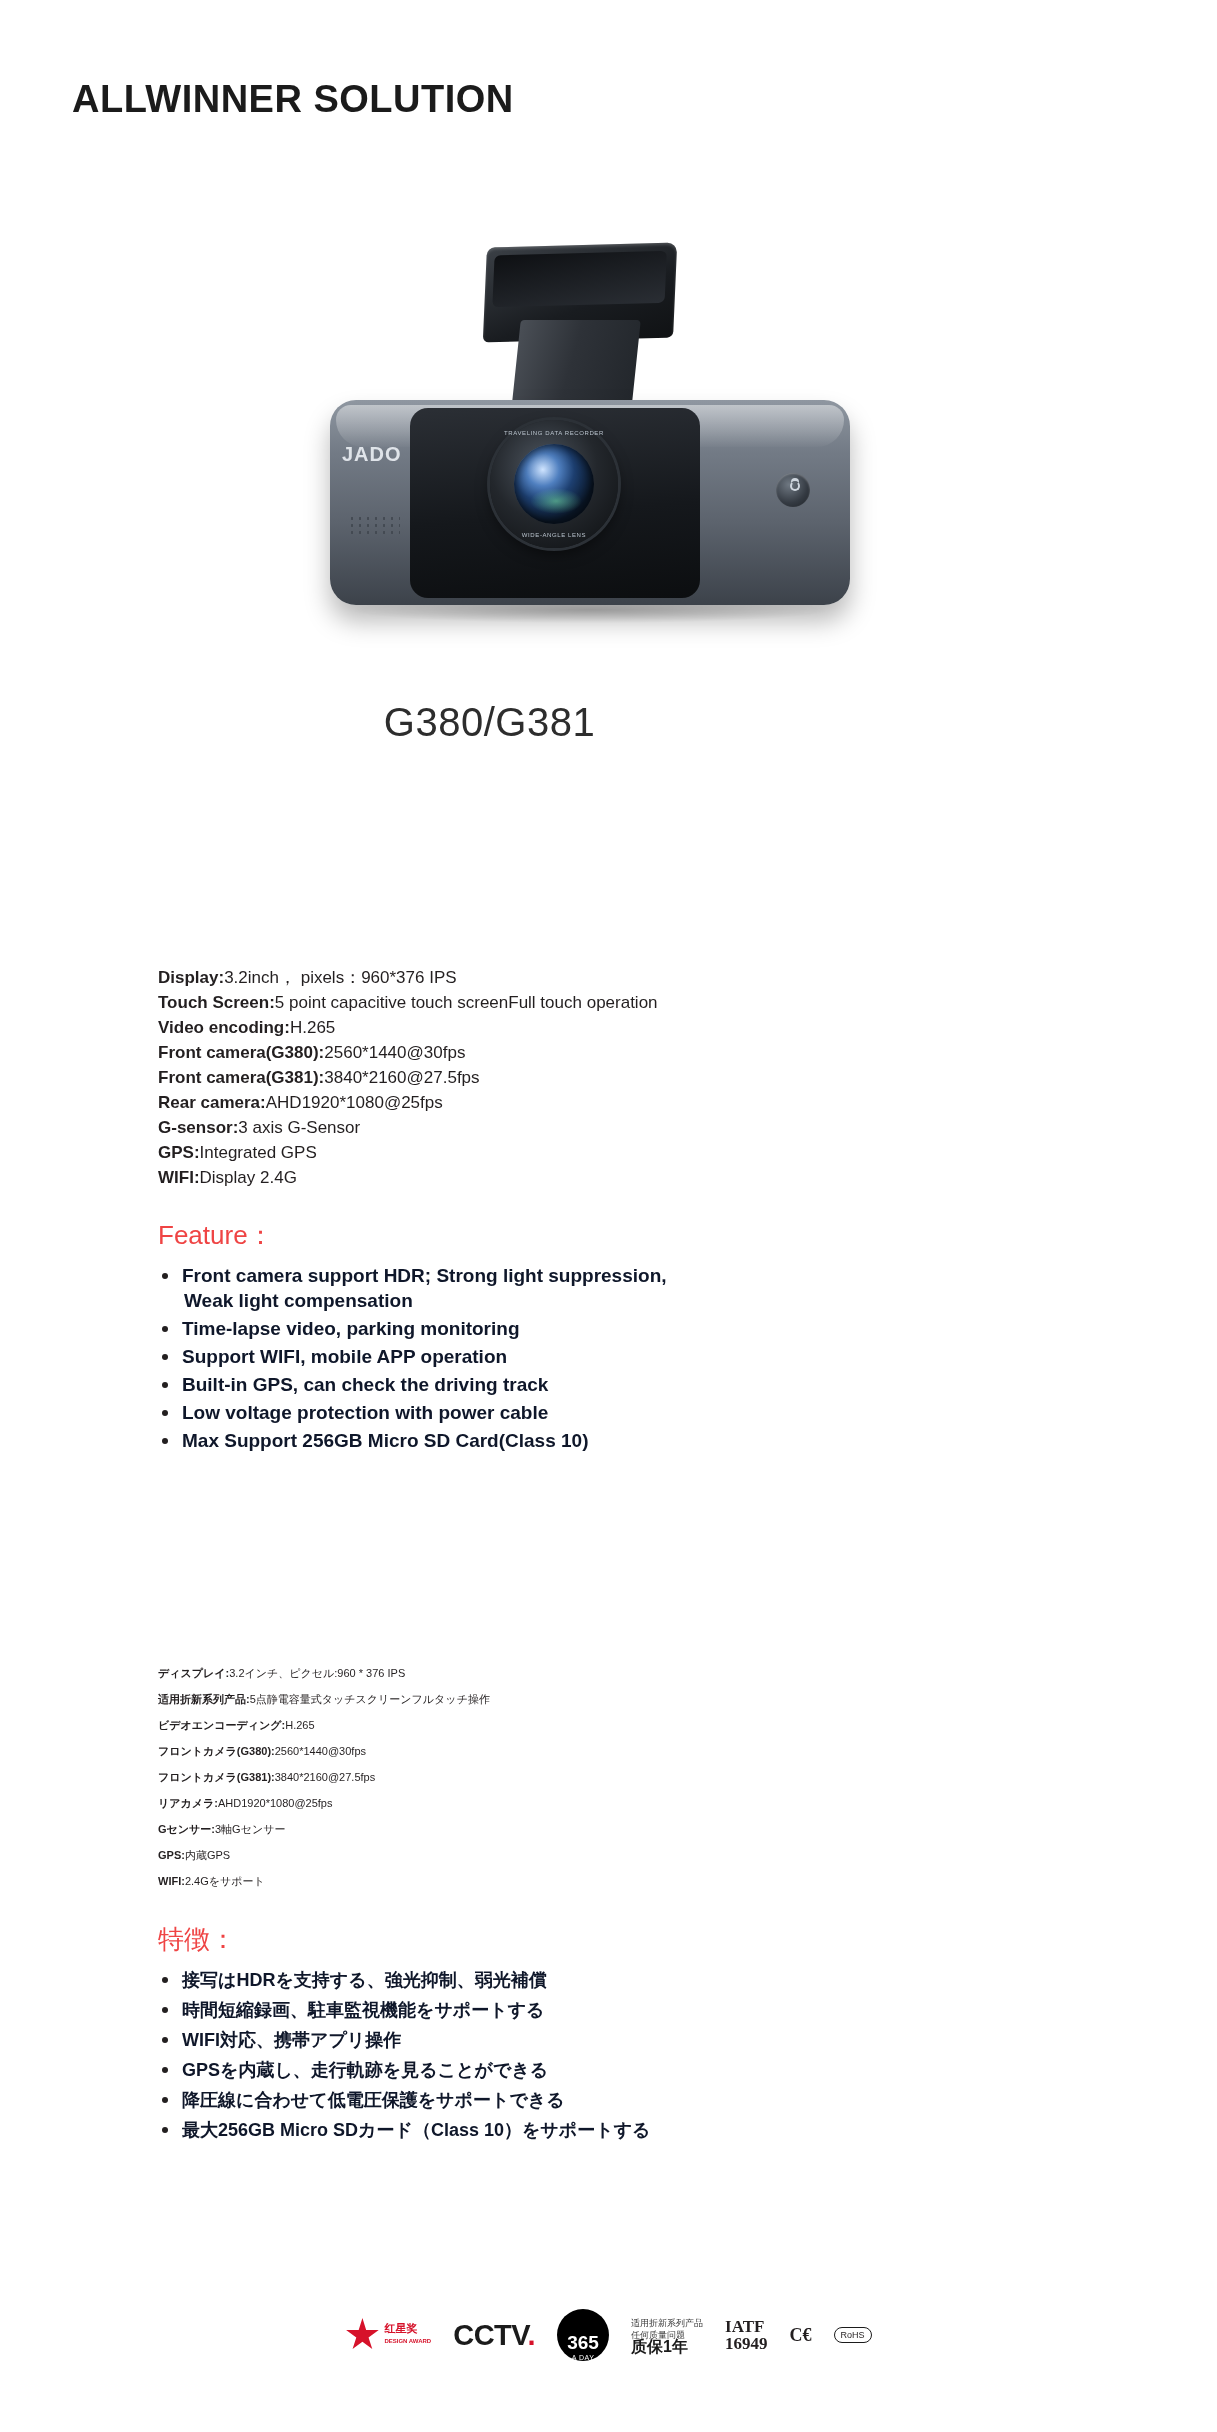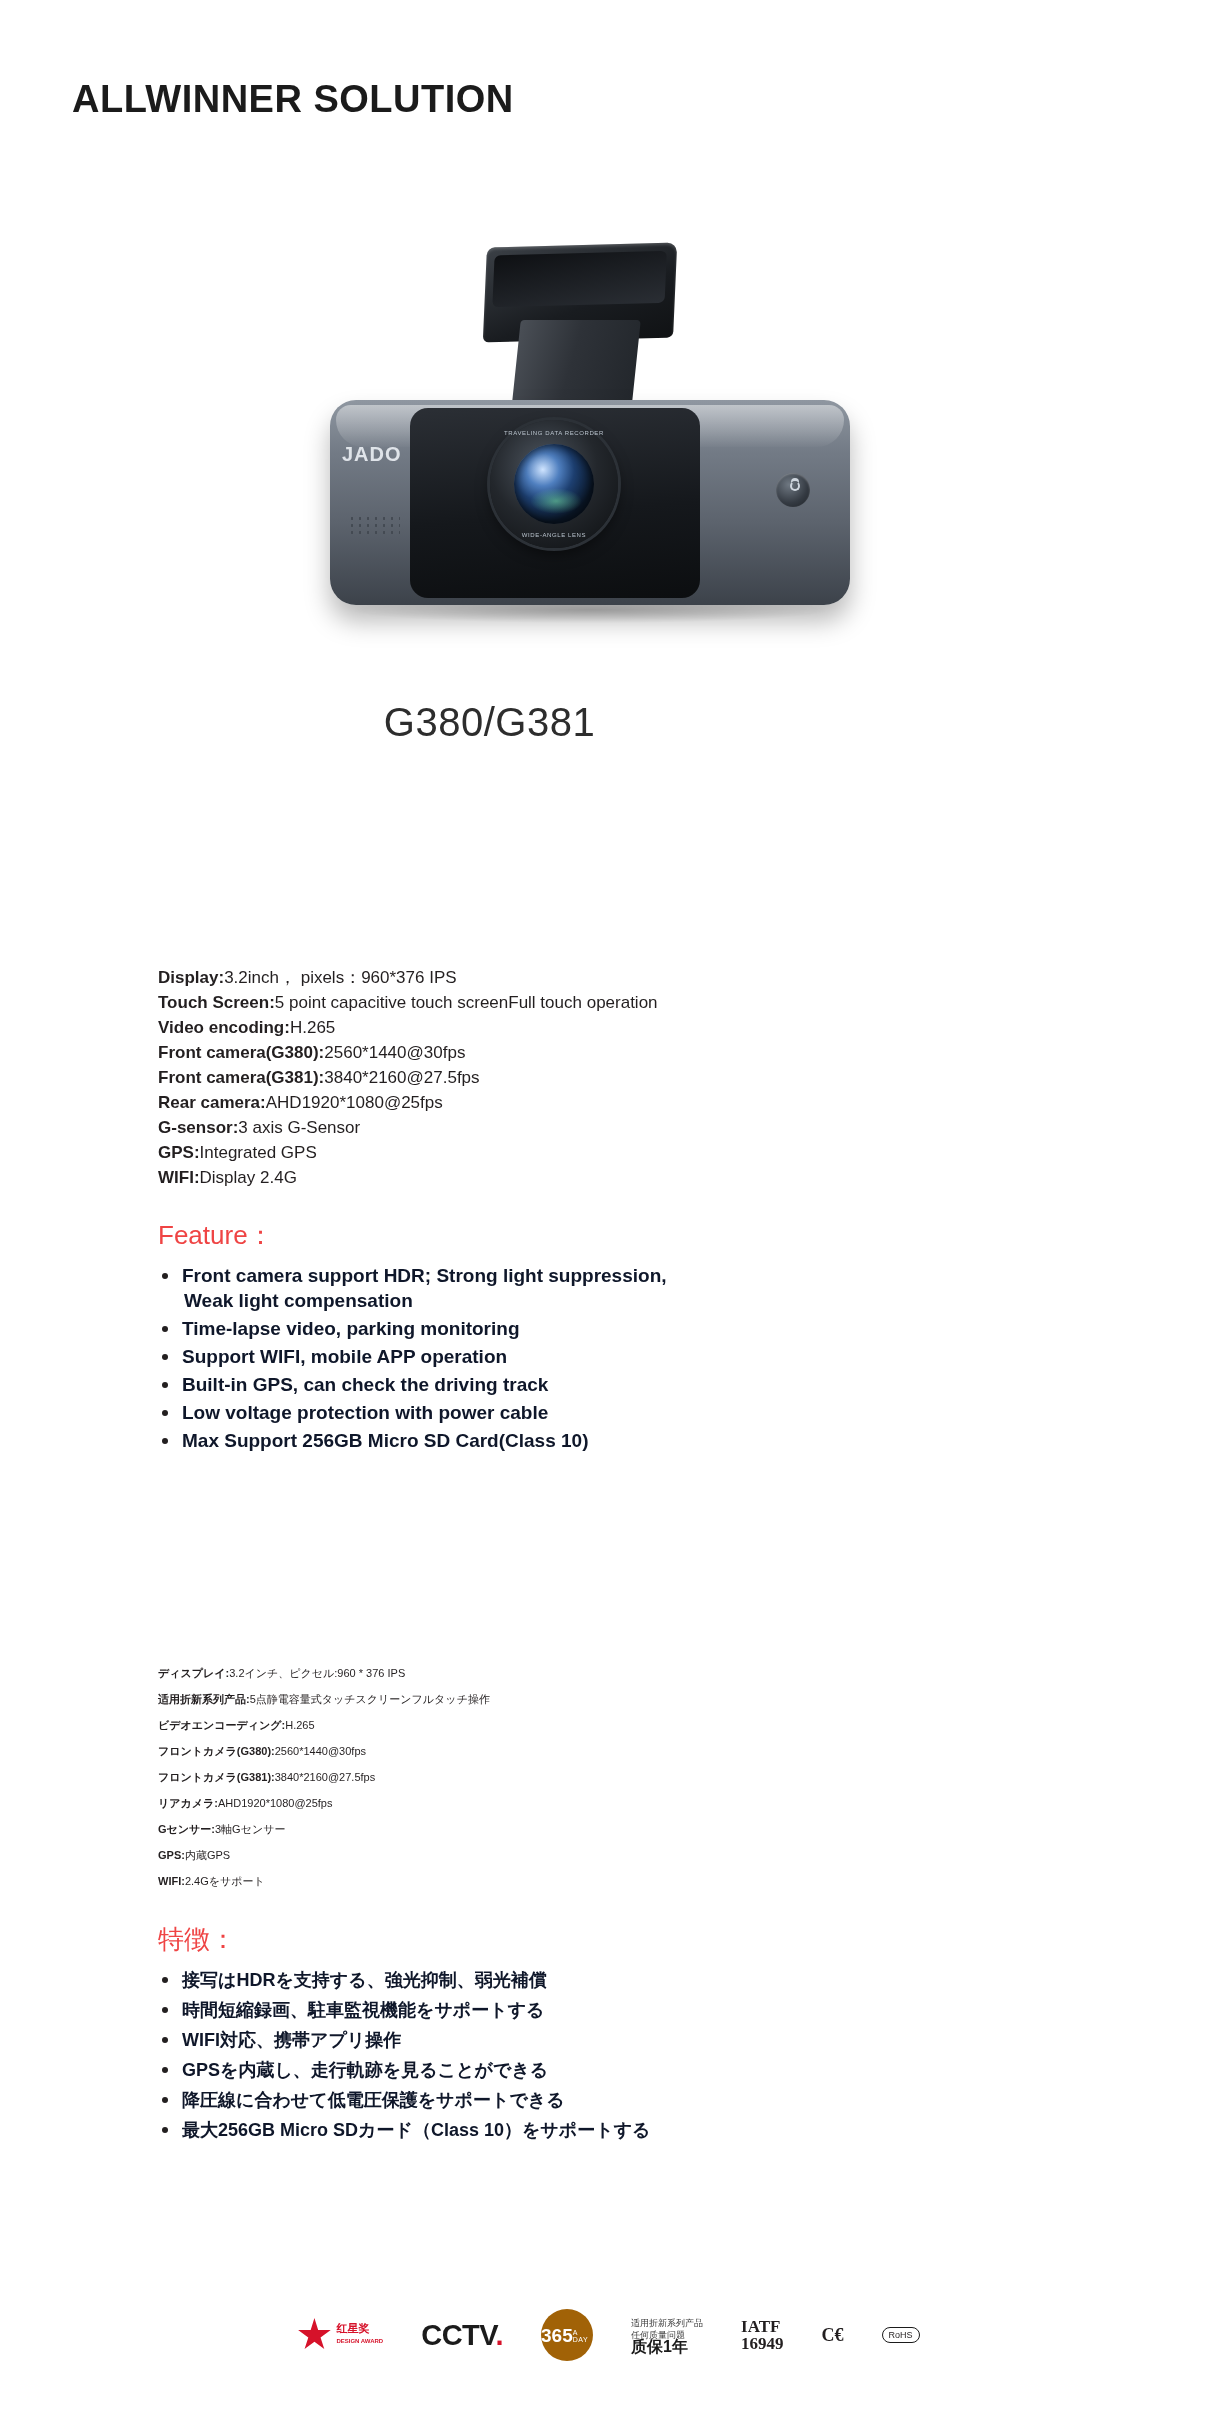--- a/index.html
+++ b/index.html
@@ -260,21 +260,21 @@
   
   .footer {
     position: absolute;
     left: 0;
     top: 2290px;
     width: 1217px;
     height: 90px;
     display: flex;
     align-items: center;
     justify-content: center;
-    gap: 38px;
+    gap: 22px;
   }
   .badge-star {
     display: flex;
     align-items: center;
     gap: 5px;
   }
   .star-shape {
     width: 34px;
     height: 34px;
     background: #d6122a;
@@ -290,24 +290,24 @@
     font-size: 29px;
     font-weight: bold;
     letter-spacing: -0.5px;
     color: #1b1b1b;
   }
   .badge-cctv .dot { color: #d6122a; }
   .badge-365 {
     width: 52px;
     height: 52px;
     border-radius: 50%;
-    background: #a16207;
+    background: #000000;
     color: #fff;
     display: flex;
-    flex-direction: row;
+    flex-direction: column;
     align-items: center;
     justify-content: flex-end;
     line-height: 1;
   }
   .badge-365 .big { font-size: 19px; font-weight: bold; }
   .badge-365 .small { font-size: 7px; margin-top: 2px; letter-spacing: 0.5px; }
   .badge-warranty {
     line-height: 12px;
   }
   .badge-warranty .tiny {

